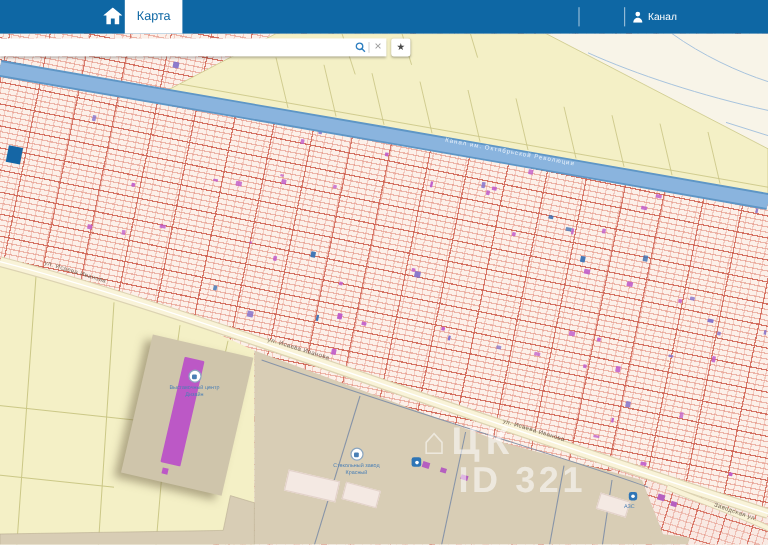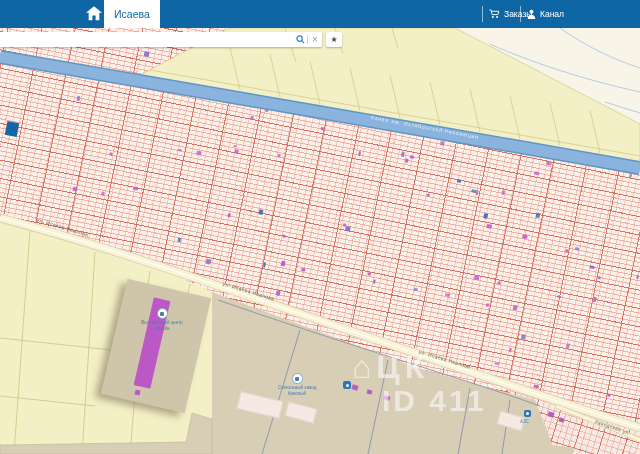--- a/index.html
+++ b/index.html
@@ -297,21 +297,21 @@
     </div>
 
     <div class="maplabel" style="left:36px;top:196px;transform:rotate(17deg);">ул. Исаева Иванова</div>
     <div class="maplabel" style="left:222px;top:260px;transform:rotate(17deg);">ул. Исаева Иванова</div>
     <div class="maplabel" style="left:418px;top:328px;transform:rotate(17deg);">ул. Исаева Иванова</div>
     <div class="maplabel" style="left:594px;top:396px;transform:rotate(19deg);">Заводская ул.</div>
     <div id="canalLabel">Канал им. Октябрьской Революции</div>
 
     <div id="watermark">
       <div class="l1">⌂ЦК</div>
-      <div class="l2">ID 411</div>
+      <div class="l2">ID 321</div>
     </div>
   </div>
 
   <div id="searchbar">
     <input type="text" value="" style="">
     <span class="sb-ico">
       <svg width="9" height="9" viewBox="0 0 10 10">
           <circle cx="4" cy="4" r="3" fill="none" stroke="#2f7fc0" stroke-width="1.3"></circle>
           <line x1="6.3" y1="6.3" x2="9" y2="9" stroke="#2f7fc0" stroke-width="1.3"></line>
         </svg>
@@ -322,31 +322,23 @@
   <div id="starbtn">
     <span>★</span>
   </div>
 
   <div id="header">
     <span class="hdr-home">
       <svg width="16" height="15" viewBox="0 0 12 11">
         <path d="M6 0 L12 5 H10 V10.5 H7.2 V7 H4.8 V10.5 H2 V5 H0 Z" fill="#ffffff"></path>
       </svg>
     </span>
-    <span class="hdr-tab">Исаева</span>
+    <span class="hdr-tab">Карта</span>
 
     <span class="hdr-divider" style="left:482px;"></span>
-    <span class="hdr-btn" style="left:489px;">
-      <svg width="11" height="10" viewBox="0 0 12 11">
-        <path d="M0.5 1 H2.2 L3.4 6.2 H9.6 L10.8 2.5 H2.7" fill="none" stroke="#fff" stroke-width="1"></path>
-        <circle cx="4.2" cy="8.7" r="1.1" fill="#fff"></circle>
-          <circle cx="8.8" cy="8.7" r="1.1" fill="#fff"></circle>
-      </svg>
-      <span>Заказы</span>
-    </span>
     <span class="hdr-divider" style="left:520px;"></span>
     <span class="hdr-btn" style="left:527px;">
       <svg width="9" height="10" viewBox="0 0 10 11">
         <circle cx="5" cy="3" r="2.2" fill="#fff"></circle>
         <path d="M0.8 11 C0.8 7.8 3 6.3 5 6.3 C7 6.3 9.2 7.8 9.2 11 Z" fill="#fff"></path>
       </svg>
       <span>Канал</span>
     </span>
   </div>
 

